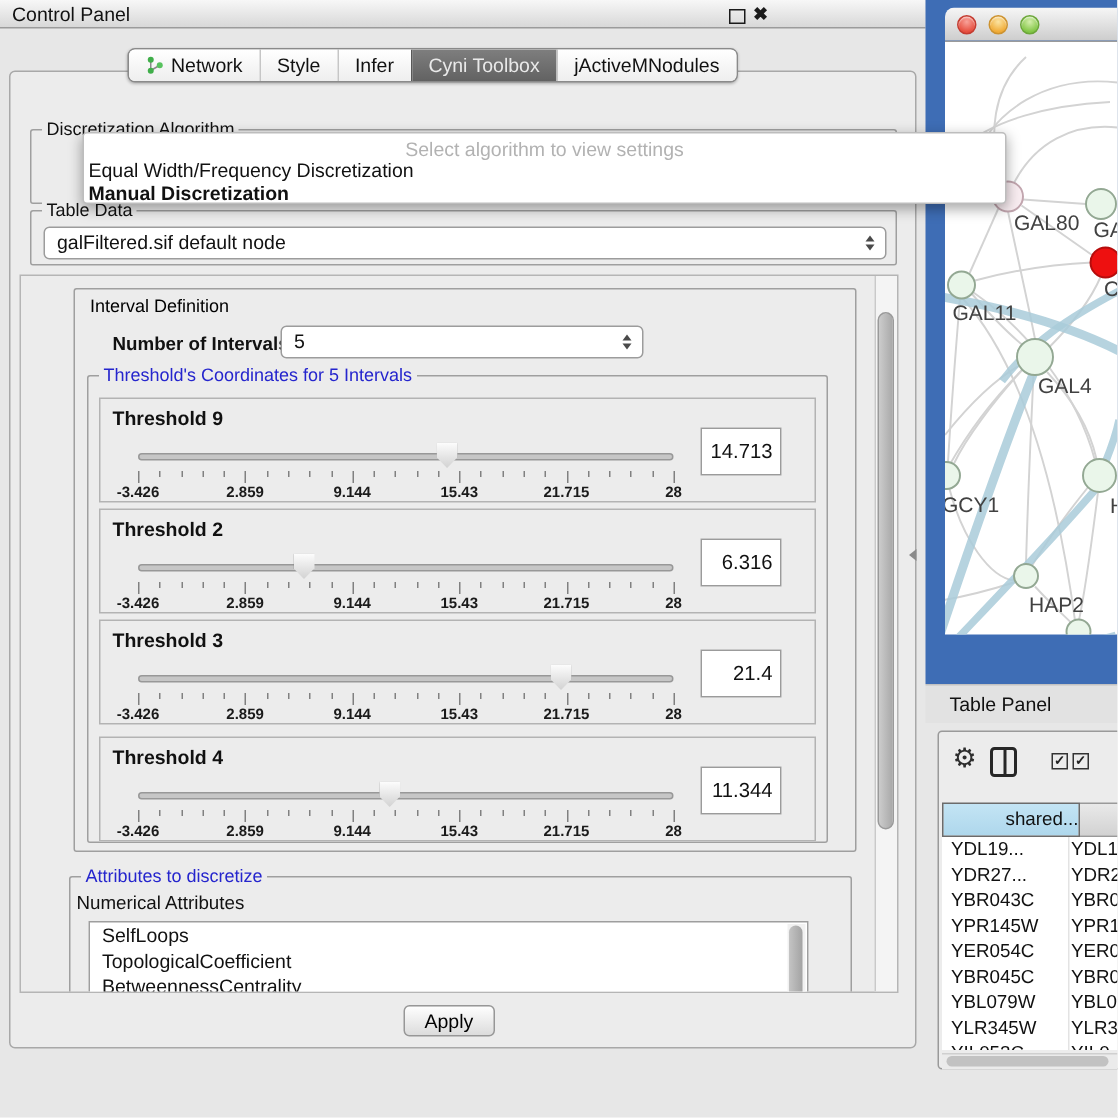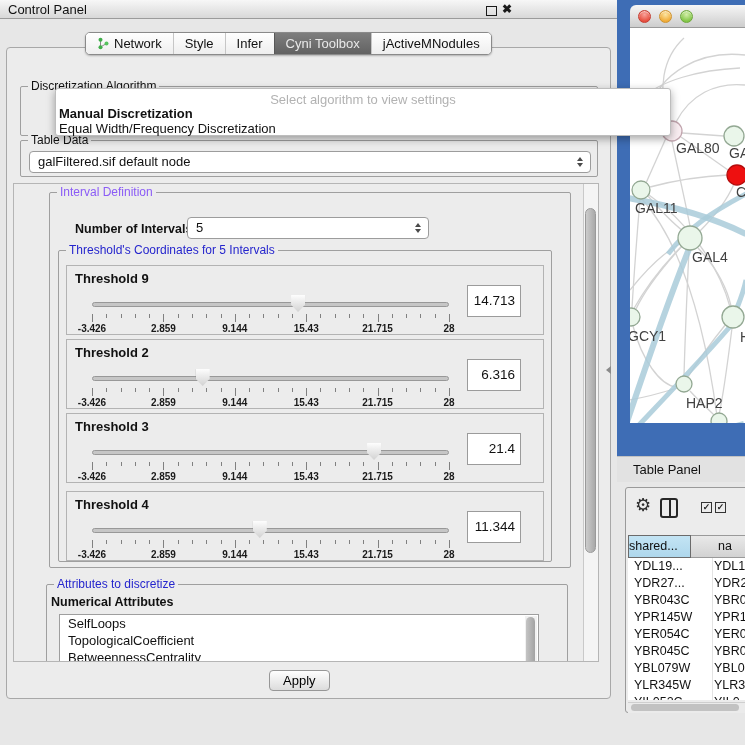--- a/index.html
+++ b/index.html
@@ -23,21 +23,21 @@
   .tab.selected{background:linear-gradient(#7e7e7e,#626262);color:#e9e9e9;border-left-color:#585858;}
   .top-tabs{left:85px;top:32px;}
   .bottom-tabs{left:143px;top:705px;}
 
   
   .cp-panel{left:6px;top:47px;width:605px;height:652px;background:#ececec;
     border:1px solid #a8a8a8;border-radius:4px;box-sizing:border-box;}
 
   .group{position:absolute;border:1px solid #9f9f9f;border-radius:2px;box-sizing:border-box;}
   .gtitle{position:absolute;top:-8px;left:7px;background:#ececec;padding:0 3px;font-size:12px;white-space:nowrap;}
-  .gtitle.green{color:#8b5cf6;}
+  .gtitle.green{color:#000000;margin-top:12px;}
   .gtitle.blue{color:#2525cd;}
 
   
   .combo{position:absolute;background:#fff;border:1px solid #9c9c9c;border-radius:4px;
     font-size:13px;line-height:20px;padding-left:8px;box-sizing:border-box;}
   .spin{position:absolute;right:7px;top:50%;transform:translateY(-50%);display:flex;flex-direction:column;gap:2px;}
   .spin i{display:block;width:0;height:0;border-left:3.5px solid transparent;border-right:3.5px solid transparent;}
   .spin .up{border-bottom:4.5px solid #4a4a4a;}
   .spin .dn{border-top:4.5px solid #4a4a4a;}
 
@@ -70,21 +70,21 @@
     background:linear-gradient(#fdfdfd,#d2d2d2);filter:drop-shadow(0 0 1px #777);}
   .ticks{position:absolute;left:25px;top:48px;width:357px;height:9px;}
   .tick{position:absolute;top:0;width:1px;height:4px;background:#808080;}
   .tick.major{height:8px;}
   .ticklabels{position:absolute;left:25px;top:57px;width:413px;height:11px;}
   .ticklabel{position:absolute;top:0;transform:translateX(-50%);font-size:10px;font-weight:bold;color:#1a1a1a;white-space:nowrap;}
   .thr-value{position:absolute;left:400px;top:19px;width:54px;height:32px;background:#fff;
     border:1px solid #9b9b9b;font-size:13.5px;line-height:30px;text-align:right;
     padding-right:5px;box-sizing:border-box;}
 
-  .attr-heading{position:absolute;left:4px;top:10px;font-size:12.5px;font-weight:bold;}
+  .attr-heading{position:absolute;left:4px;top:10px;font-size:12.5px;font-weight:normal;}
   .attr-list{position:absolute;left:12px;top:29px;width:480px;height:60px;background:#fff;
     border:1px solid #9e9e9e;box-sizing:border-box;overflow:hidden;}
   .attr-item{font-size:13px;line-height:17px;padding-left:8px;white-space:nowrap;}
   .attr-sb{position:absolute;right:1px;top:1px;width:12px;bottom:1px;background:#f1f1f1;}
   .attr-sb-thumb{position:absolute;left:1px;top:1px;width:9px;height:52px;border-radius:5px;
     background:linear-gradient(90deg,#c4c4c4,#a3a3a3);}
 
   .apply-btn{left:269px;top:670px;padding:2px 13px;font-size:13px;
     background:linear-gradient(#fefefe,#dcdcdc);border:1px solid #979797;border-radius:4px;
     font-family:"Liberation Sans",sans-serif;}
@@ -109,22 +109,22 @@
   .tp-titlebar{left:617px;top:456px;width:128px;height:26px;background:#e2e2e2;
     border-top:1px solid #c2c2c2;font-size:13px;line-height:26px;padding-left:16px;box-sizing:border-box;}
   .tp-window{left:625px;top:487px;width:126px;height:226px;background:#ececec;
     border:1px solid #9a9a9a;border-radius:3px;box-sizing:border-box;}
   .gear-icon{position:absolute;left:9px;top:8px;font-size:18px;color:#2e2e2e;line-height:18px;}
   .cols-icon{position:absolute;left:34px;top:10px;width:14px;height:16px;border:2px solid #272727;border-radius:3px;}
   .cols-icon i{position:absolute;left:50%;top:0;width:2px;height:100%;background:#272727;}
   .chk-icon{position:absolute;top:14px;width:9px;height:9px;border:1.5px solid #333;font-size:9px;
     line-height:9px;text-align:center;color:#222;font-weight:bold;}
   .tp-header{position:absolute;left:2px;top:47px;height:23px;display:flex;}
-  .tp-h1{width:63px;background:linear-gradient(#c3e4f4,#aed7ec);border:1px solid #6b6b6b;
-    font-size:12.5px;line-height:21px;text-align:left;box-sizing:border-box;overflow:hidden;}
+  .tp-h1{width:92px;background:linear-gradient(#c3e4f4,#aed7ec);border:1px solid #6b6b6b;
+    font-size:12.5px;line-height:21px;text-align:right;box-sizing:border-box;overflow:hidden;}
   .tp-h2{width:80px;background:linear-gradient(#e9e9e9,#d2d2d2);border:1px solid #9a9a9a;border-left:none;
     font-size:12.5px;line-height:21px;padding-left:27px;box-sizing:border-box;overflow:hidden;}
   .tp-rows{position:absolute;left:2px;top:70px;width:122px;height:142px;background:#fff;overflow:hidden;}
   .tp-row{display:flex;height:17px;font-size:12.5px;line-height:17px;white-space:nowrap;}
   .tp-c1{width:84px;padding-left:6px;box-sizing:border-box;overflow:hidden;}
   .tp-c2{padding-left:2px;}
   .tp-coldiv{position:absolute;left:86px;top:70px;width:1px;height:142px;background:#e3e3e3;}
   .tp-hsb{position:absolute;left:2px;top:214px;width:122px;height:10px;background:#ebebeb;border-top:1px solid #cfcfcf;}
   .tp-hsb-thumb{position:absolute;left:3px;top:1px;width:108px;height:7px;border-radius:4px;background:#c2c2c2;}
 
@@ -176,22 +176,22 @@
   <div class="abs combo-frag">
     <span class="spin">
         <i class="up"></i>
         <i class="dn"></i>
       </span>
   </div>
 
   <div class="abs popup">
     <div class="popup-hint">Select algorithm to view settings</div>
     <div class="popup-opts">
+        <div class="popup-opt">Equal Width/Frequency Discretization</div>
         <div class="popup-opt bold">Manual Discretization</div>
-        <div class="popup-opt">Equal Width/Frequency Discretization</div>
       </div>
   </div>
 
   <div class="group" style="left:20px;top:140px;width:578px;height:37px;">
     <span class="gtitle">Table Data</span>
     <div class="combo" style="left:8px;top:10px;width:562px;height:22px;">
       <span>galFiltered.sif default node</span>
       <span class="spin">
           <i class="up"></i>
           <i class="dn"></i>

